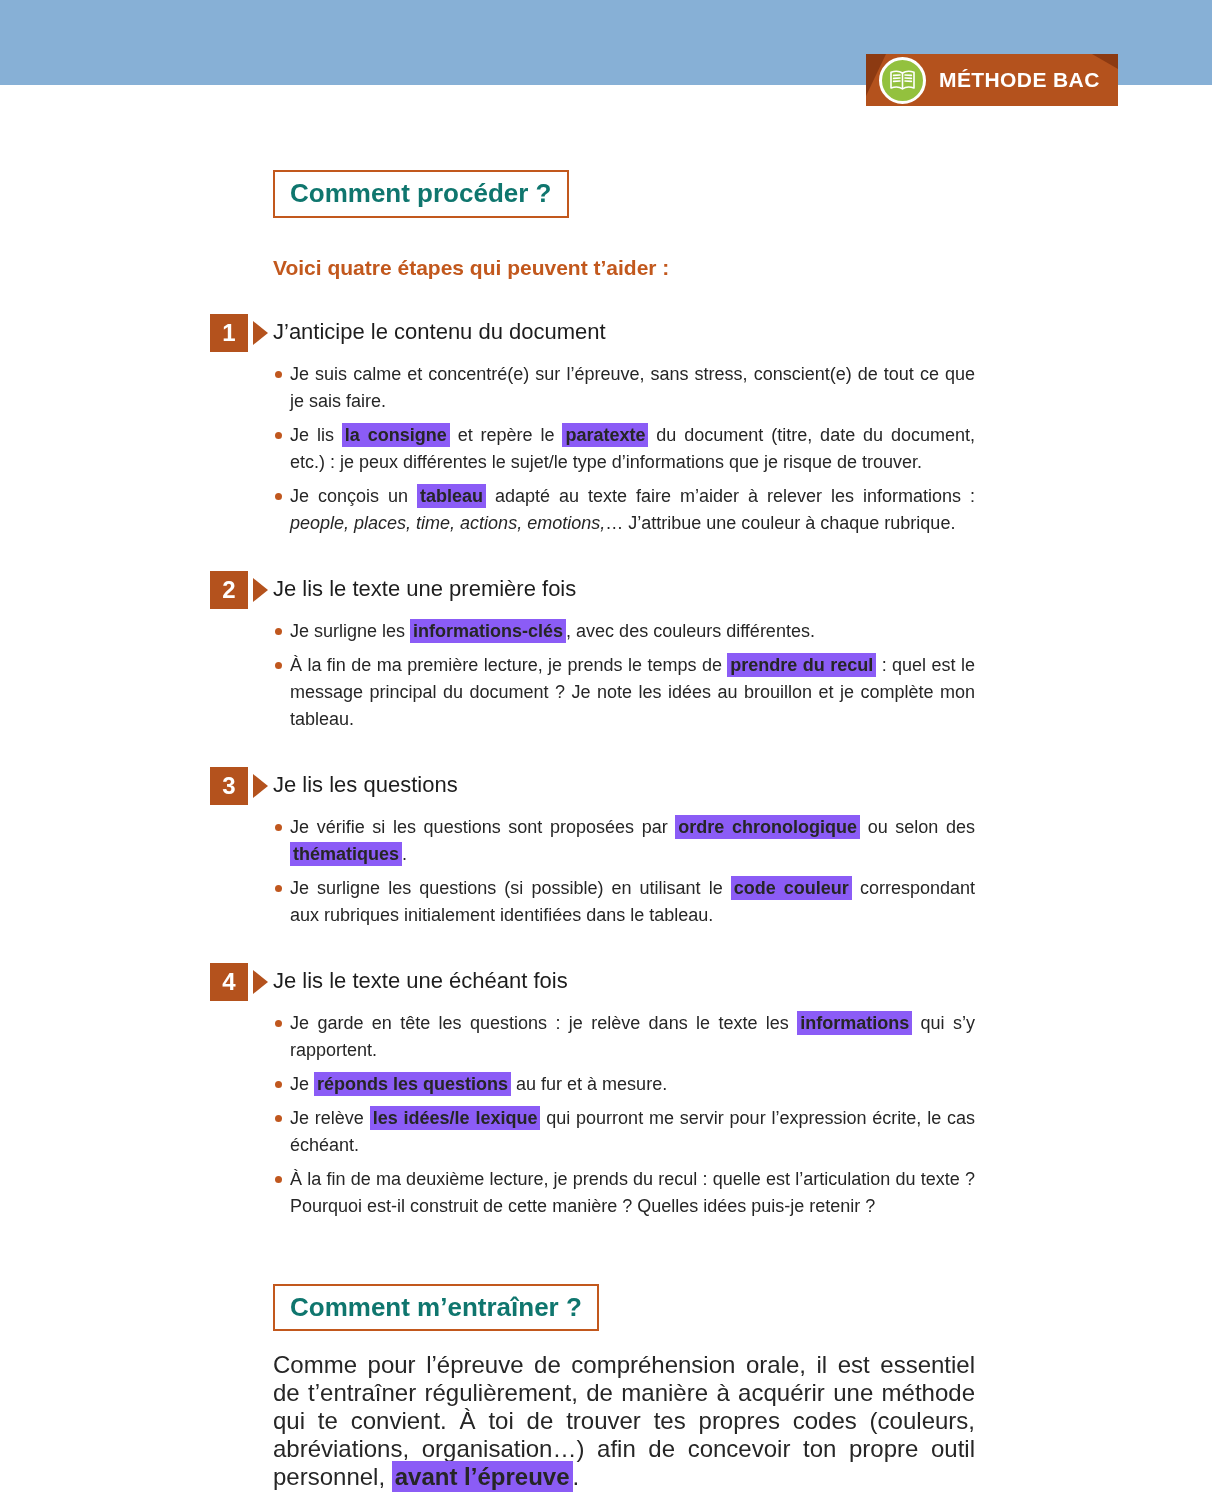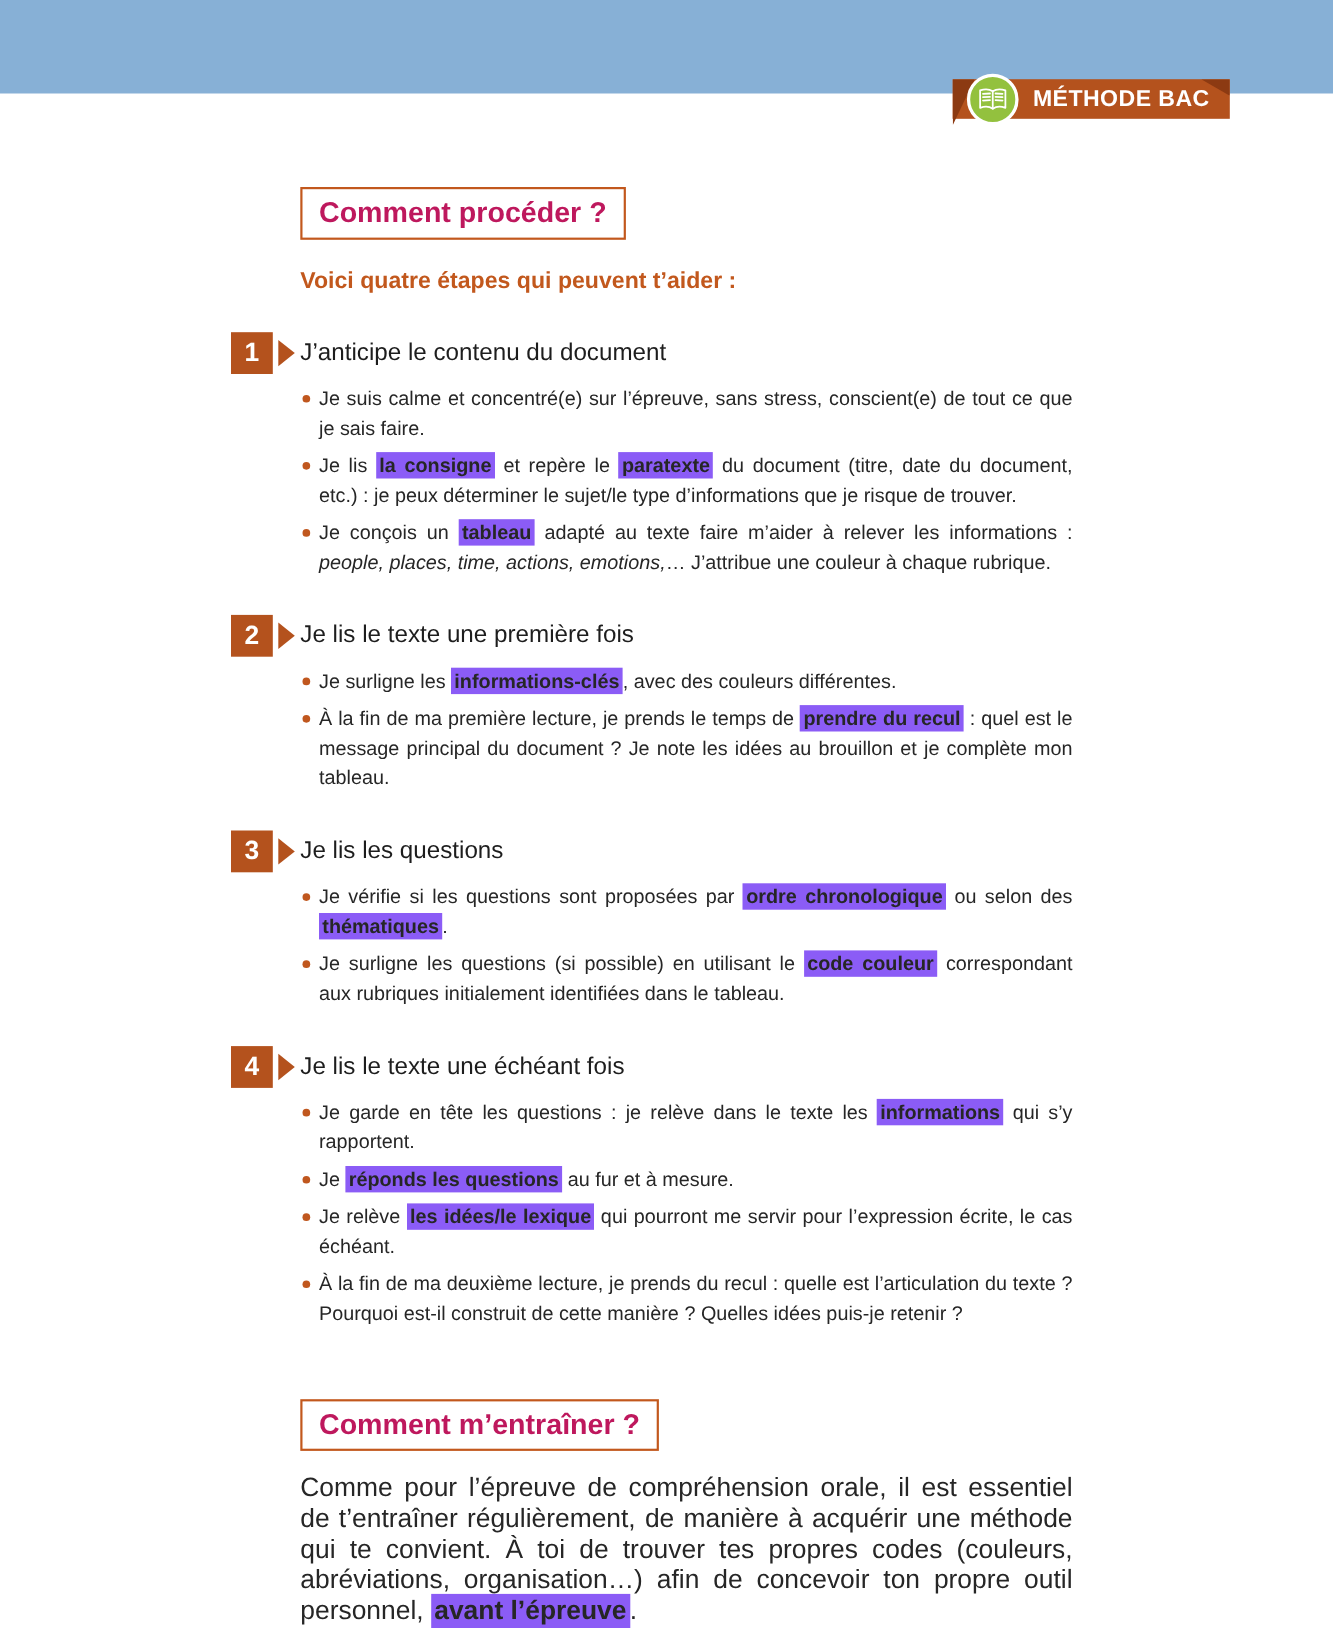--- a/index.html
+++ b/index.html
@@ -4,21 +4,21 @@
 <style>
   html,body{margin:0;padding:0;}
   body{
     width:1212px;height:1500px;position:relative;background:#ffffff;
     font-family:"Liberation Sans", sans-serif;color:#262626;
     -webkit-font-smoothing:antialiased;overflow:hidden;
   }
   .topbar{height:85px;background:#87b0d6;}
   
   .badge{
-    position:absolute;top:72px;left:866px;width:252px;height:36px;
+    position:absolute;top:54px;left:866px;width:252px;height:52px;
     background:#b4521d;display:flex;align-items:center;gap:13px;
     padding-left:13px;box-sizing:border-box;z-index:3;
   }
   .badge::before{
     content:"";position:absolute;left:0;top:0;width:20px;height:42px;
     background:#8c3a12;clip-path:polygon(0 0,100% 0,0 100%);
   }
   .badge::after{
     content:"";position:absolute;right:0;top:0;width:26px;height:15px;
     background:#8c3a12;clip-path:polygon(0 0,100% 0,100% 100%);
@@ -27,27 +27,27 @@
     width:47px;height:47px;border-radius:50%;background:#93c13e;
     border:3px solid #fff;box-sizing:border-box;flex:0 0 auto;
     display:flex;align-items:center;justify-content:center;position:relative;z-index:1;
   }
   .badge-label{
     color:#fff;font-weight:bold;font-size:21px;letter-spacing:.4px;
     position:relative;z-index:1;white-space:nowrap;
   }
   .content{padding:0 237px 0 273px;}
   .boxtitle{
-    display:inline-block;border:2px solid #c2581d;color:#be185d;
+    display:inline-block;border:2px solid #c2581d;color:#0f766e;
     font-size:26px;font-weight:bold;padding:7px 15px 8px;line-height:1.1;
     background:#fff;
   }
   .boxtitle.first{margin-top:85px;}
   .boxtitle.second{margin-top:64px;}
-  .intro{color:#c2581d;font-weight:bold;font-size:21px;margin-top:26px;}
+  .intro{color:#c2581d;font-weight:bold;font-size:21px;margin-top:38px;}
   .step{margin-top:34px;}
   .step-head{display:flex;align-items:flex-start;margin-left:-63px;}
   .step-num{
     width:38px;height:38px;background:#b4521d;color:#fff;flex:0 0 auto;
     font-size:24px;font-weight:bold;display:flex;align-items:center;justify-content:center;
   }
   .step-arrow{
     width:0;height:0;flex:0 0 auto;margin:7px 0 0 5px;
     border-left:15px solid #b4521d;border-top:12px solid transparent;border-bottom:12px solid transparent;
   }
@@ -94,21 +94,21 @@
   <div class="intro">Voici quatre étapes qui peuvent t’aider :</div>
 
   <section class="step">
     <div class="step-head">
       <div class="step-num">1</div>
       <div class="step-arrow"></div>
       <h2 class="step-title">J’anticipe le contenu du document</h2>
     </div>
     <ul class="bullets">
       <li><span>Je suis calme et concentré(e) sur l’épreuve, sans stress, conscient(e) de tout ce que je sais faire.</span></li>
-      <li><span>Je lis </span><span class="hl">la consigne</span><span> et repère le </span><span class="hl">paratexte</span><span> du document (titre, date du document, etc.) : je peux déterminer le sujet/le type d’informations que je risque de trouver.</span></li>
+      <li><span>Je lis </span><span class="hl">la consigne</span><span> et repère le </span><span class="hl">paratexte</span><span> du document (titre, date du document, etc.) : je peux différentes le sujet/le type d’informations que je risque de trouver.</span></li>
       <li><span>Je conçois un </span><span class="hl">tableau</span><span> adapté au texte faire m’aider à relever les informations : </span><span class="it">people, places, time, actions, emotions,</span><span>… J’attribue une couleur à chaque rubrique.</span></li>
     </ul>
   </section>
 
   <section class="step">
     <div class="step-head">
       <div class="step-num">2</div>
       <div class="step-arrow"></div>
       <h2 class="step-title">Je lis le texte une première fois</h2>
     </div>

